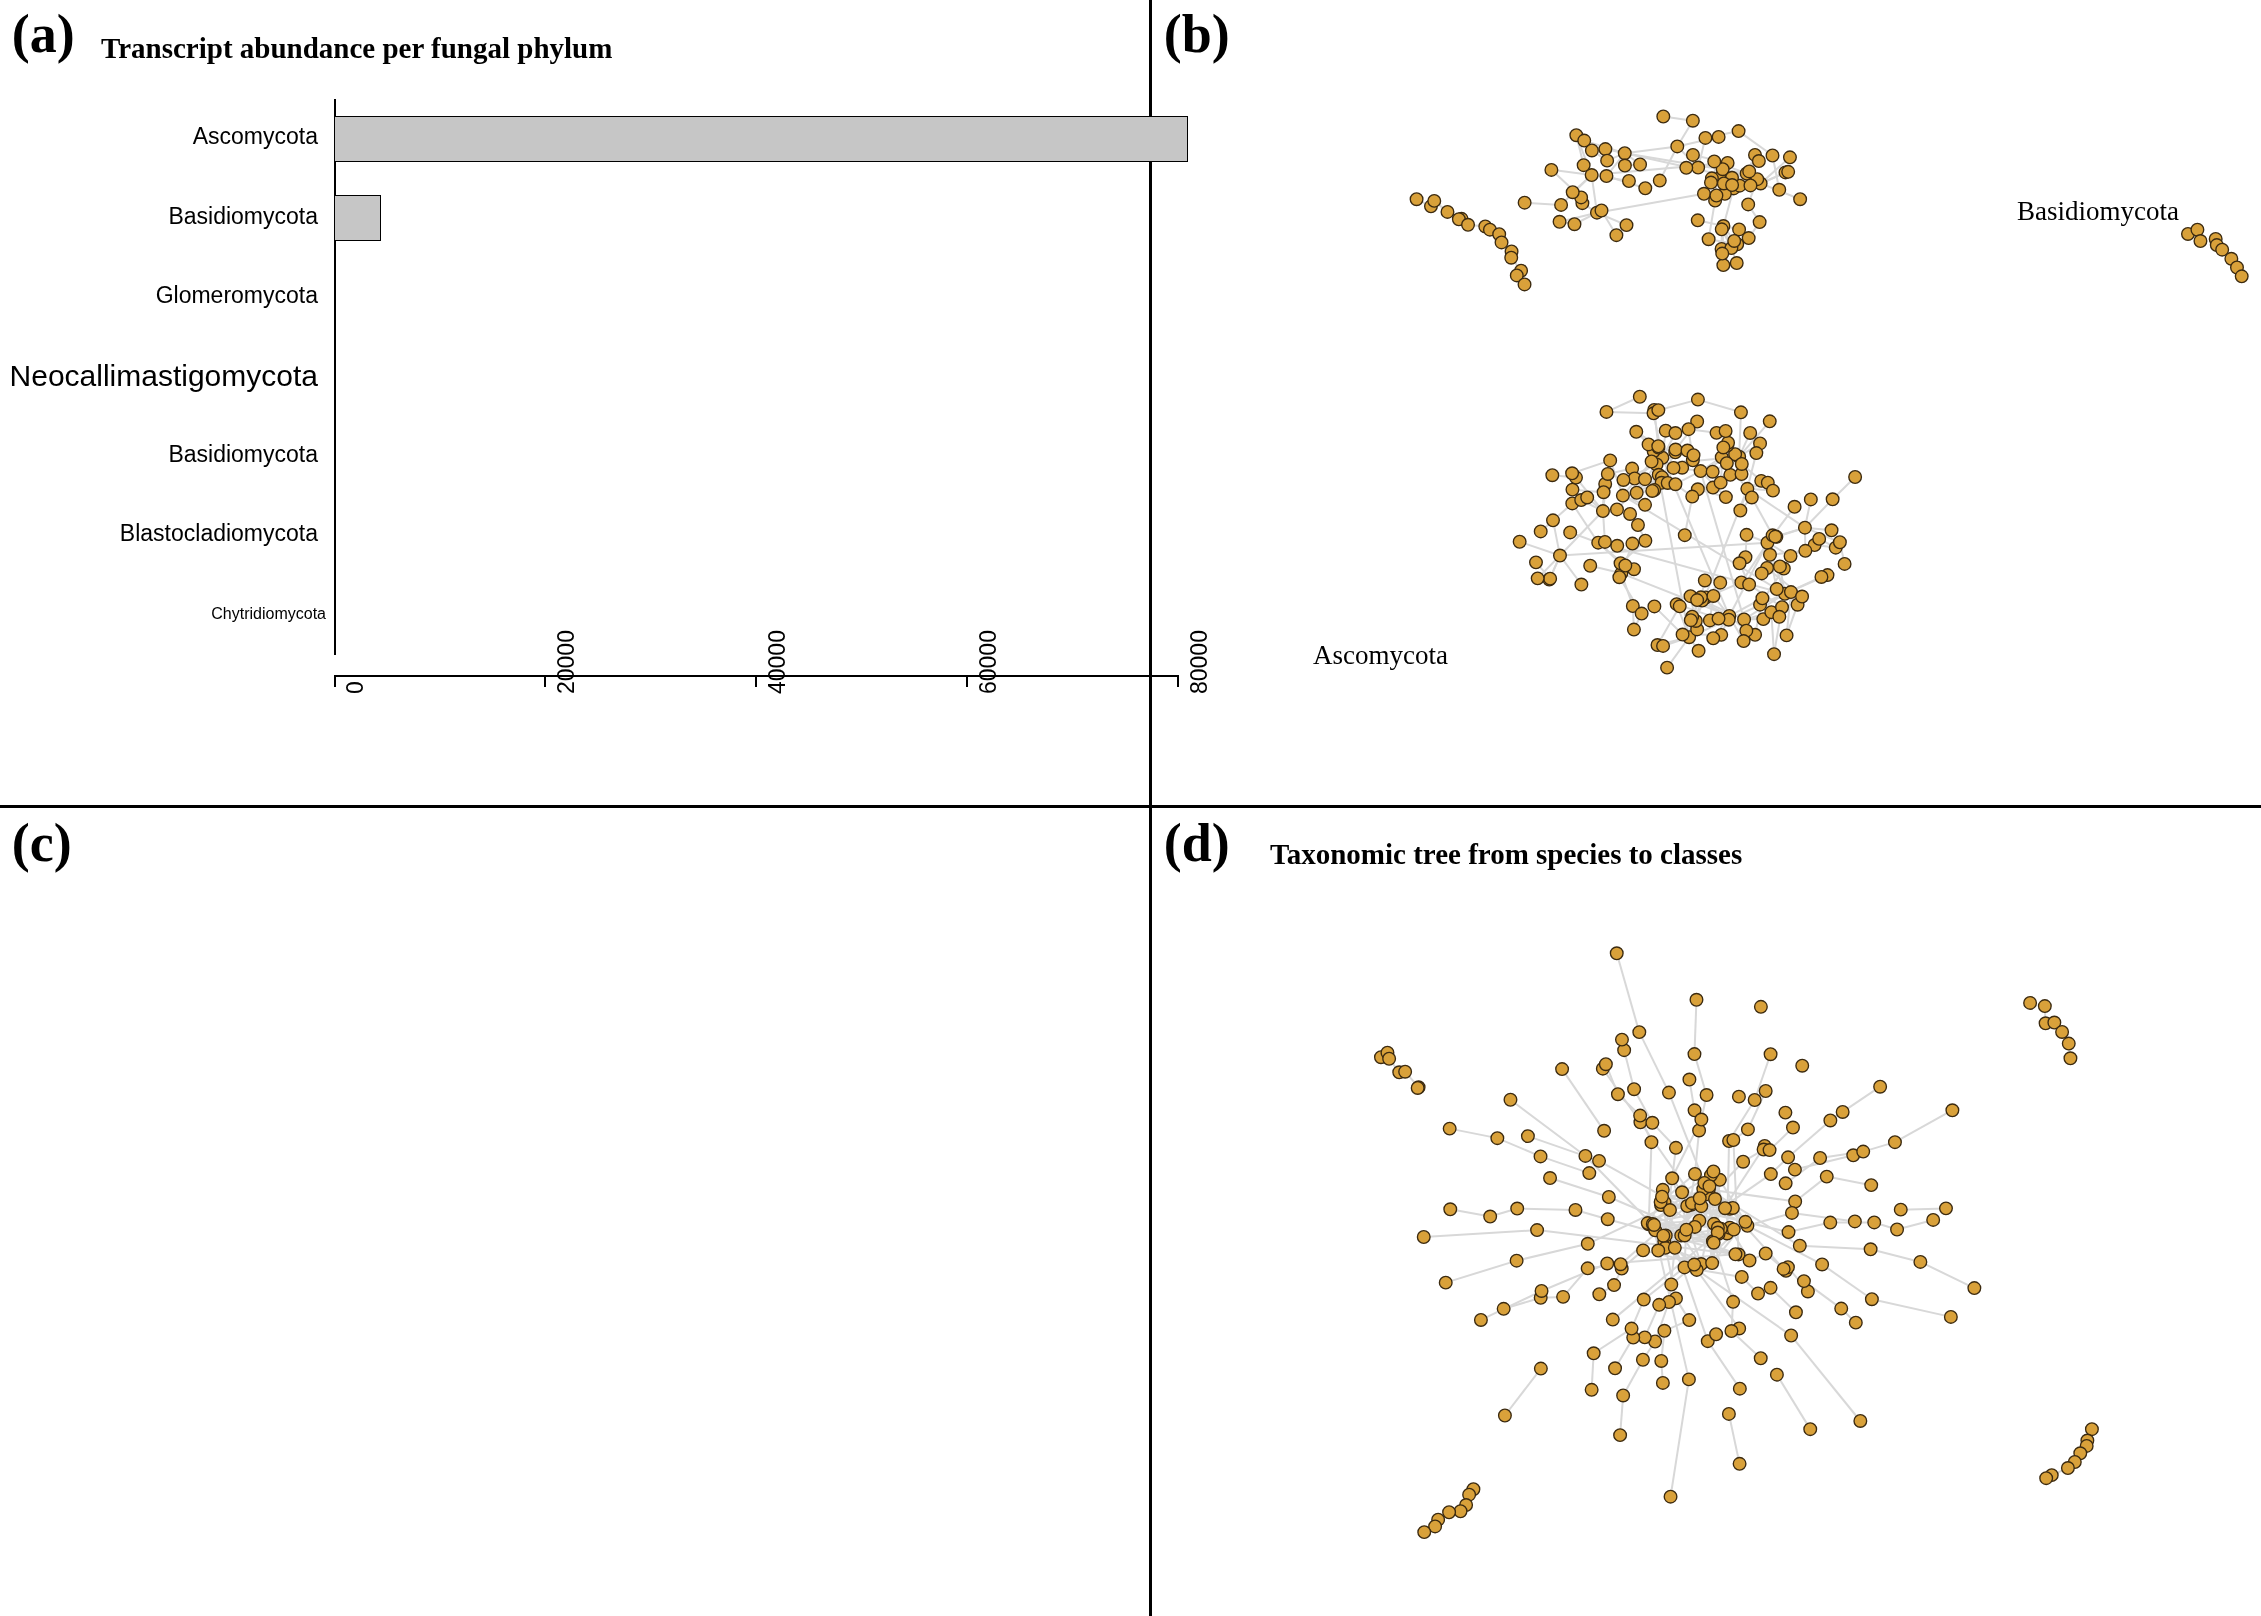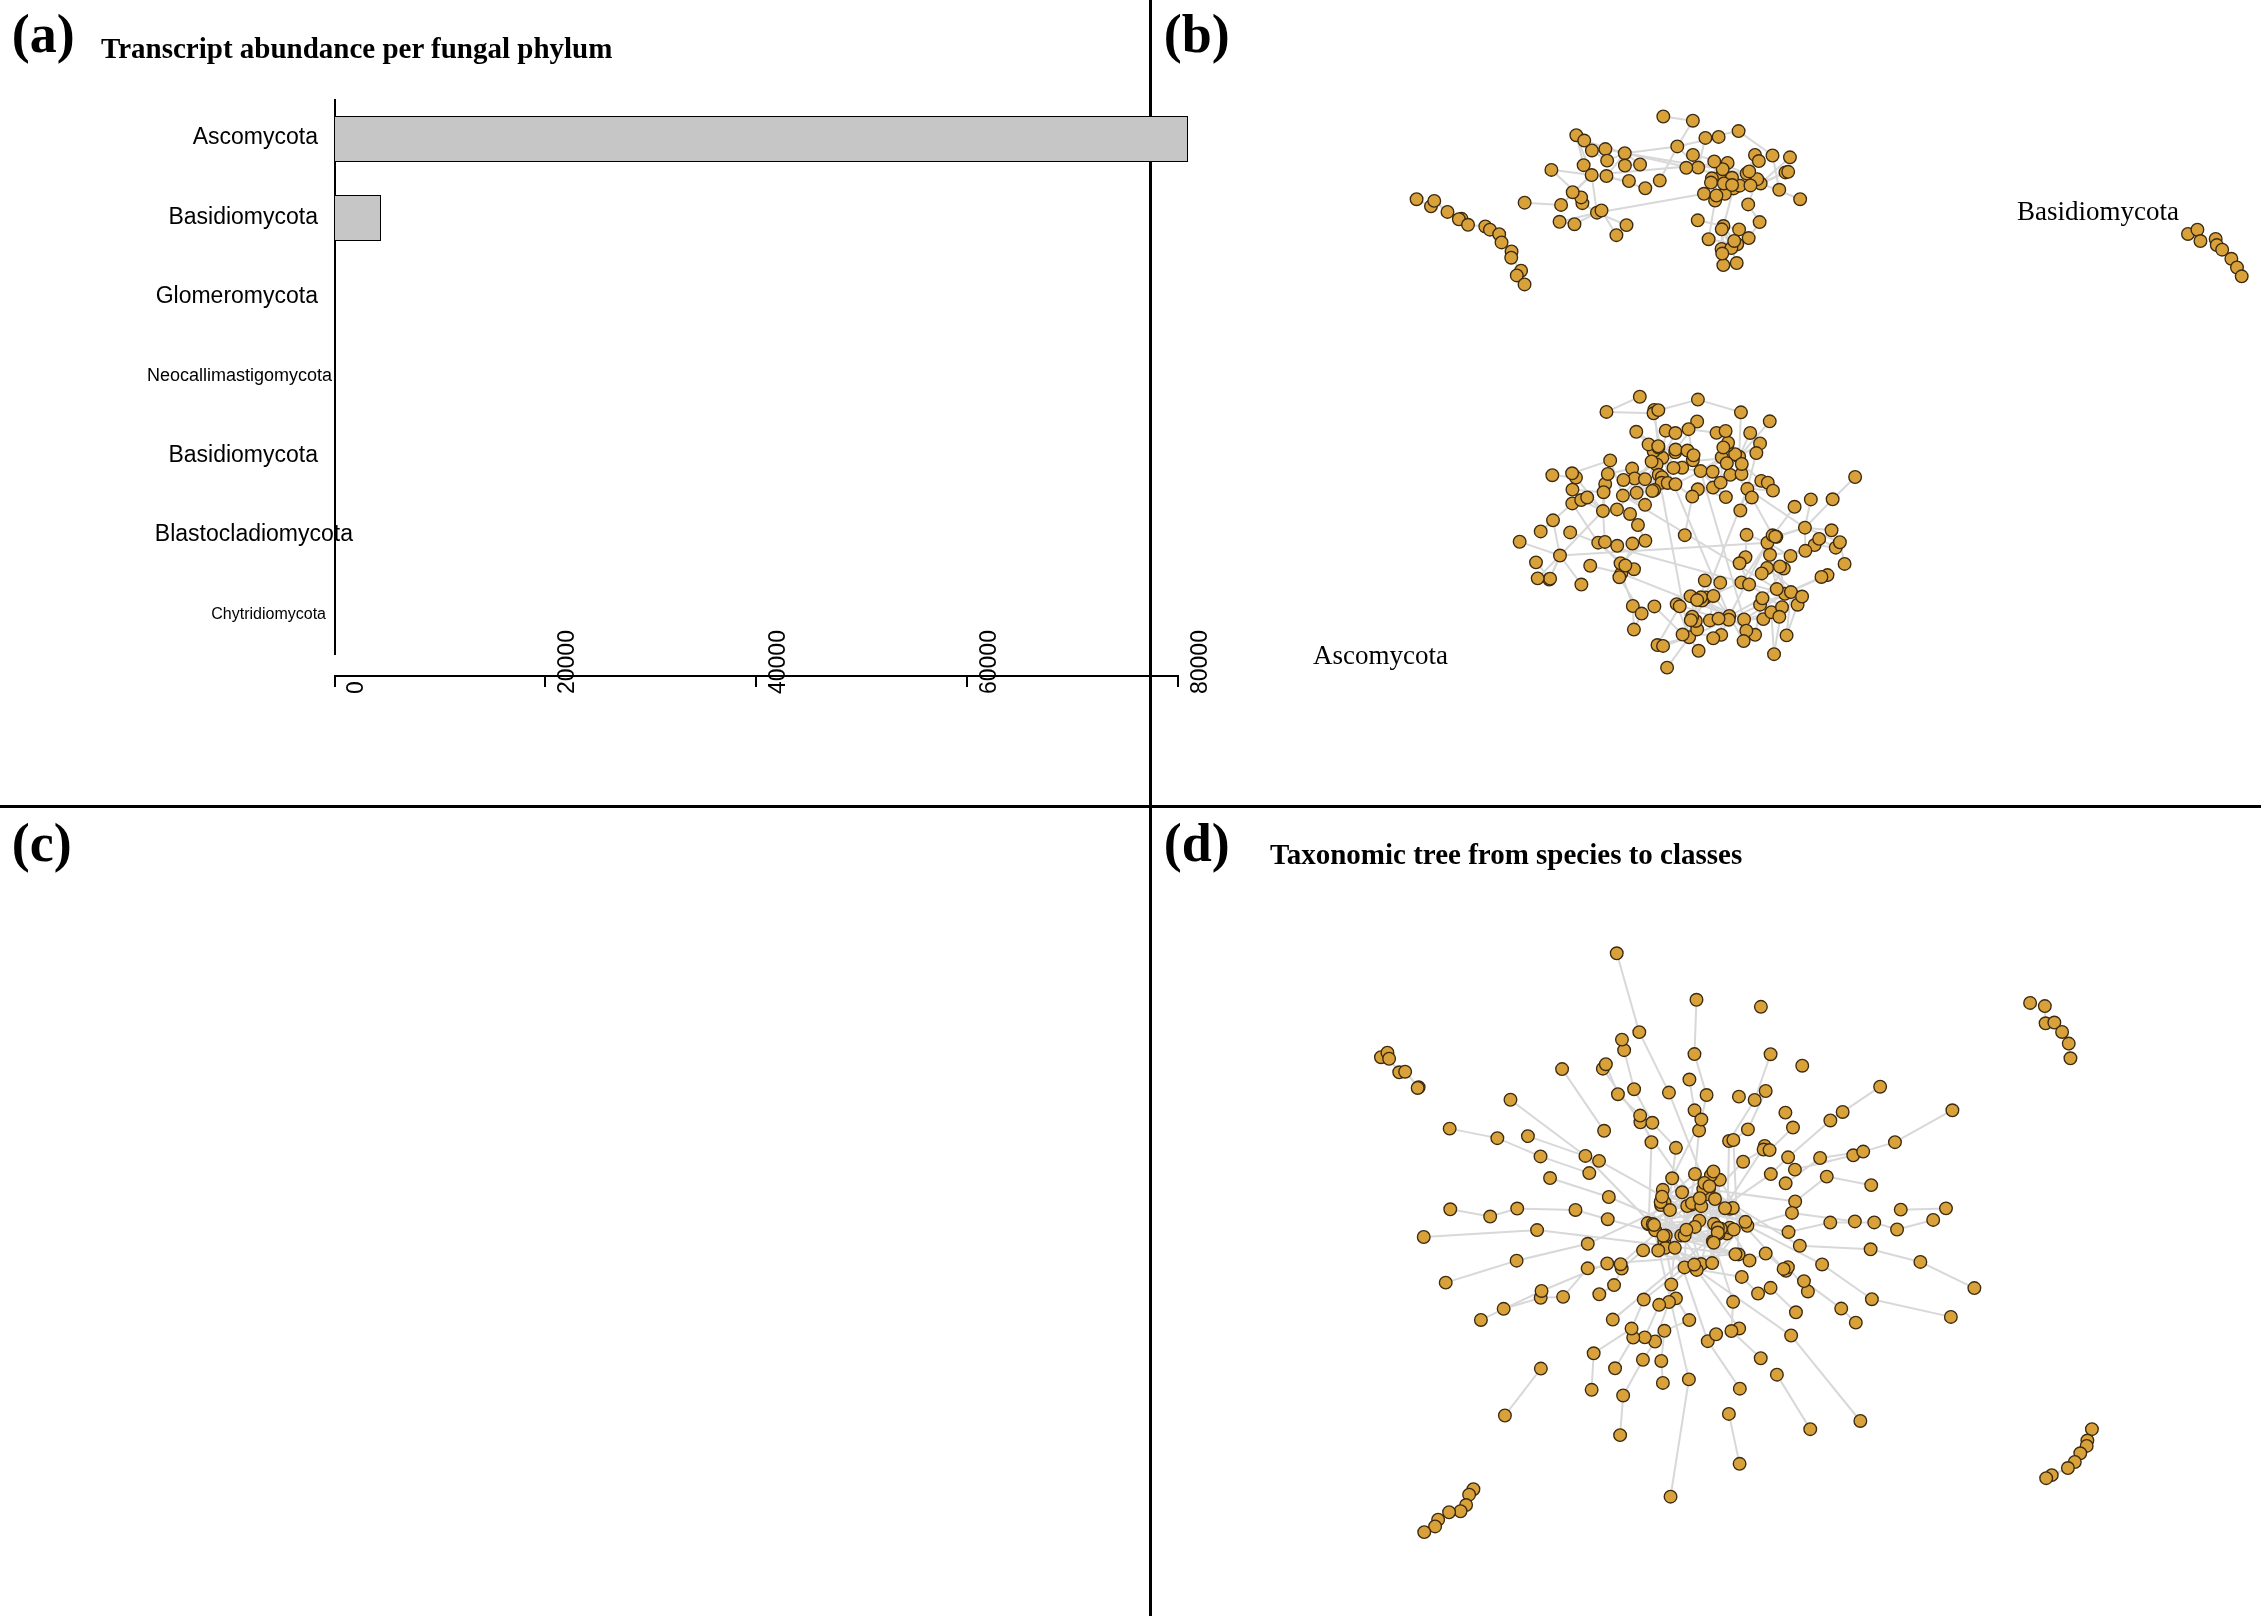--- a/index.html
+++ b/index.html
@@ -131,25 +131,25 @@
     <div class="panel-title" style="left:101px;top:32px;width:926px;">Transcript abundance per fungal phylum</div>
     <div class="barchart" id="chart-a" style="left:0;top:0;width:1149px;height:805px;">
         <div class="axis-line" style="left: 334px; top: 99px; width: 1.7px; height: 556px;"></div>
         <div class="bar" style="left: 334px; top: 116px; width: 854px; height: 46px;"></div>
         <div class="cat-label" style="font-size: 23px; line-height: 23px; right: 830px; left: 0px; width: 318px; top: 125px;">Ascomycota</div>
         <div class="bar" style="left: 334px; top: 195px; width: 47px; height: 46px;"></div>
         <div class="cat-label" style="font-size: 23px; line-height: 23px; right: 830px; left: 0px; width: 318px; top: 205px;">Basidiomycota</div>
         <div class="bar" style="left: 334px; top: 275px; width: 1.7px; height: 46px;"></div>
         <div class="cat-label" style="font-size: 23px; line-height: 23px; right: 830px; left: 0px; width: 318px; top: 284px;">Glomeromycota</div>
         <div class="bar" style="left: 334px; top: 354px; width: 1.7px; height: 46px;"></div>
-        <div class="cat-label" style="font-size: 18px; line-height: 23px; right: 830px; left: 14px; width: 318px; top: 364px;">Neocallimastigomycota</div>
+        <div class="cat-label" style="font-size: 30px; line-height: 23px; right: 830px; left: 0px; width: 318px; top: 364px;">Neocallimastigomycota</div>
         <div class="bar" style="left: 334px; top: 434px; width: 1.7px; height: 46px;"></div>
         <div class="cat-label" style="font-size: 23px; line-height: 23px; right: 830px; left: 0px; width: 318px; top: 443px;">Basidiomycota</div>
         <div class="bar" style="left: 334px; top: 513px; width: 1.7px; height: 46px;"></div>
-        <div class="cat-label" style="font-size: 23px; line-height: 23px; right: 830px; left: 0px; width: 318px; top: 522px; padding-left: 35px;">Blastocladiomycota</div>
+        <div class="cat-label" style="font-size: 23px; line-height: 23px; right: 830px; left: 0px; width: 318px; top: 522px;">Blastocladiomycota</div>
         <div class="bar" style="left: 334px; top: 592px; width: 1.7px; height: 46px;"></div>
         <div class="cat-label" style="font-size: 16px; line-height: 23px; right: 830px; left: 0px; width: 318px; top: 602px; padding-left: 8px;">Chytridiomycota</div>
         <div class="axis-line" style="left: 334px; top: 675px; height: 1.7px; width: 844px;"></div>
         <div class="tick" style="left: 334px; top: 675px; height: 11.8px;"></div>
         <div class="tick-label" style="font-size: 23px; left: 342px; top: 694px;">0</div>
         <div class="tick" style="left: 544px; top: 675px; height: 11.8px;"></div>
         <div class="tick-label" style="font-size: 23px; left: 553px; top: 694px;">20000</div>
         <div class="tick" style="left: 755px; top: 675px; height: 11.8px;"></div>
         <div class="tick-label" style="font-size: 23px; left: 764px; top: 694px;">40000</div>
         <div class="tick" style="left: 966px; top: 675px; height: 11.8px;"></div>

